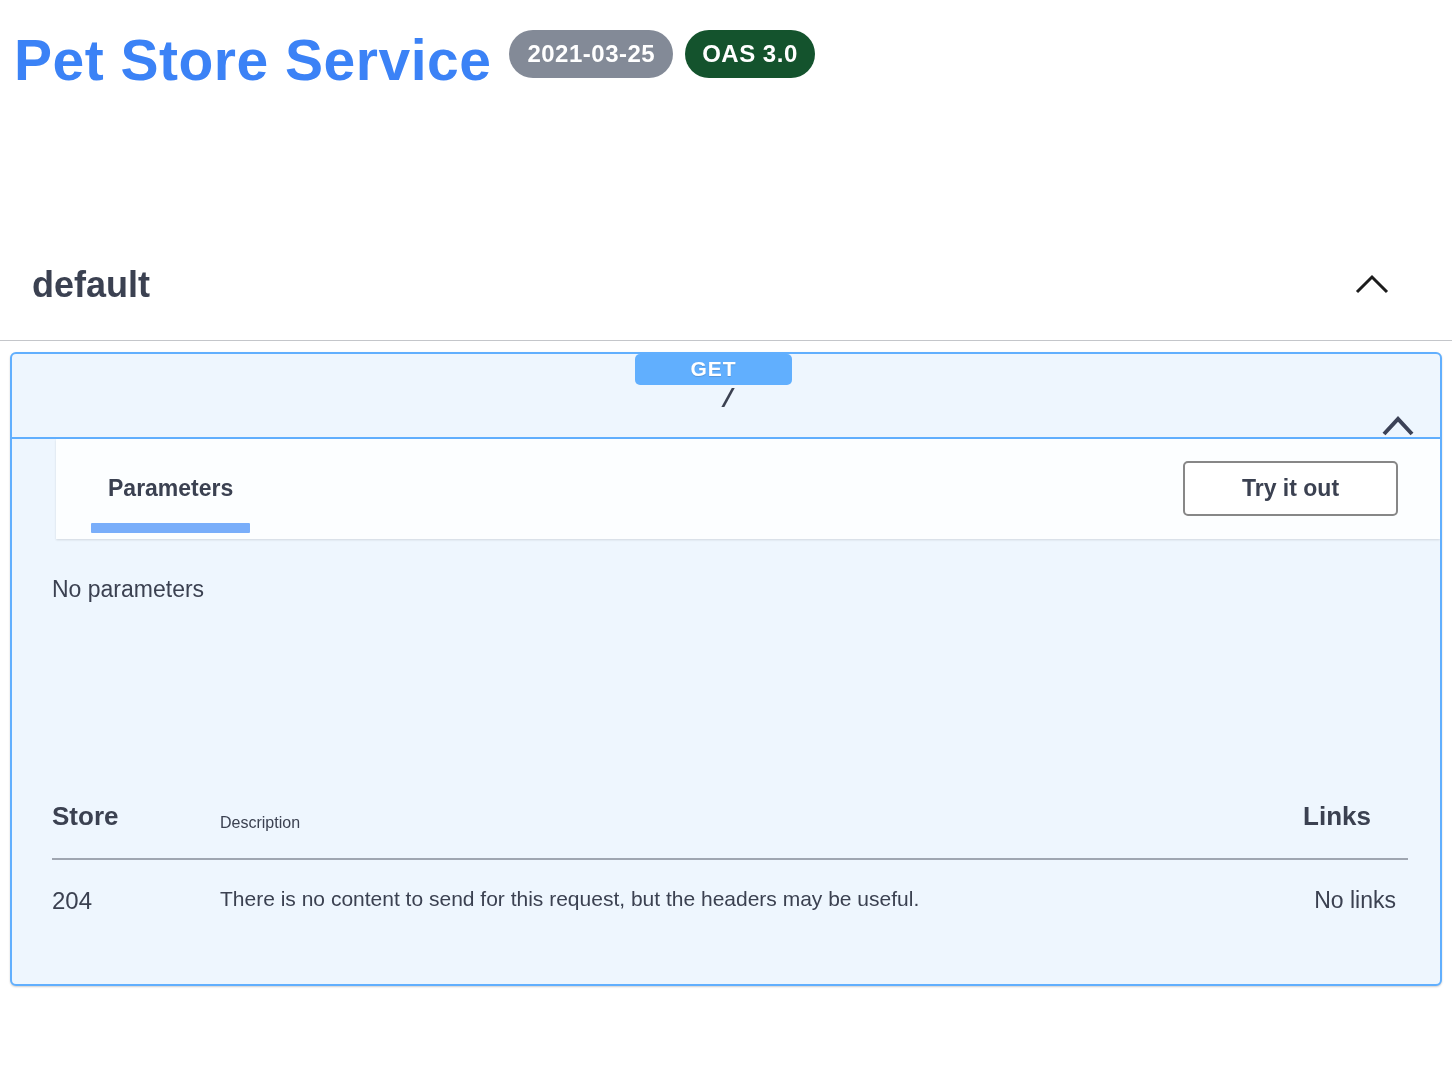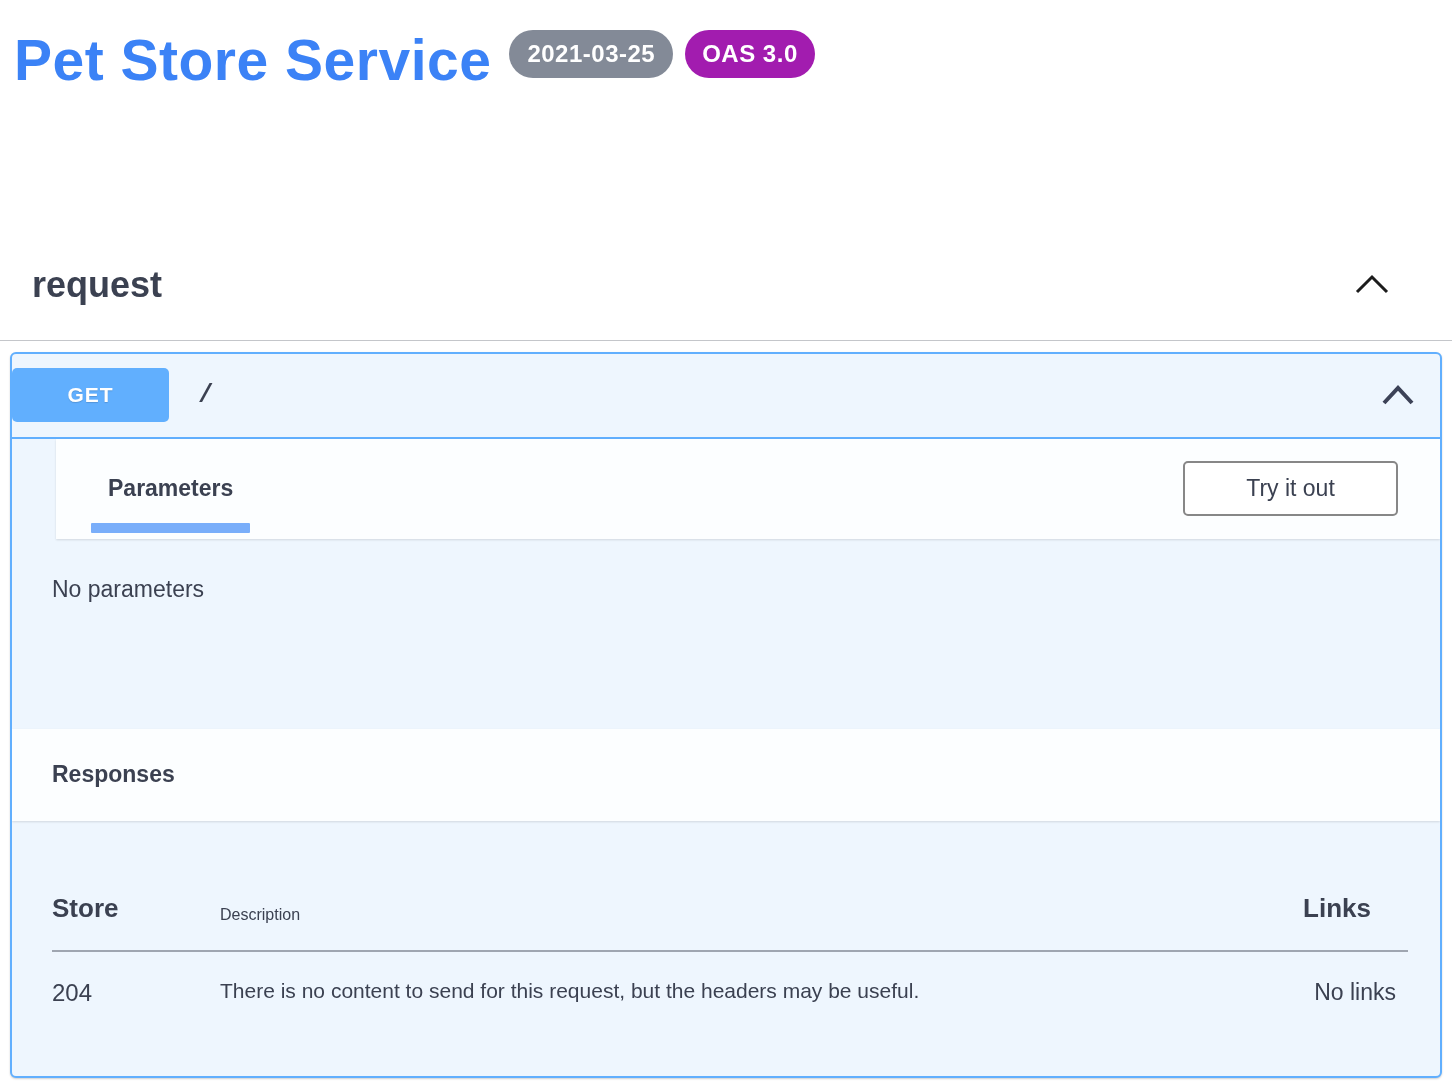--- a/index.html
+++ b/index.html
@@ -19,21 +19,21 @@
     color: #3b82f6; letter-spacing: 0.5px;
   }
   .badge {
     display: inline-flex; align-items: center; justify-content: center;
     vertical-align: top; margin-top: 2px;
     height: 48px; border-radius: 24px;
     color: #ffffff; font-size: 24px; font-weight: bold;
     letter-spacing: 0.5px;
   }
   .badge.version { background: #838a97; padding: 0 18px; margin-left: 18px; }
-  .badge.oas { background: #a21caf; padding: 0 17px; margin-left: 12px; }
+  .badge.oas { background: #14532d; padding: 0 17px; margin-left: 12px; }
 
   
   .tag-header {
     margin-top: 167px;
     padding: 0 62px 0 32px;
     display: flex; align-items: center; justify-content: space-between;
     cursor: pointer;
   }
   .tag-name { font-size: 36px; font-weight: bold; line-height: 47px; color: #3b4151; }
   .tag-divider {
@@ -50,20 +50,21 @@
     background: #eef6fe;
     box-shadow: 0 1px 2px rgba(0,0,0,.19);
     overflow: hidden;
   }
   .opblock-summary {
     height: 85px;
     display: flex; align-items: center;
     padding: 0 25px 0 0;
     border-bottom: 2px solid #61affe;
     cursor: pointer;
+    flex-direction: column;
   }
   .method-badge {
     width: 157px; height: 54px;
     background: #61affe; border-radius: 5px;
     color: #ffffff; font-size: 21px; font-weight: bold; letter-spacing: 1px;
     display: flex; align-items: center; justify-content: center;
     text-shadow: 0 1px 1px rgba(0,0,0,.15);
   }
   .op-path {
     margin-left: 29px;
@@ -93,21 +94,21 @@
   .tab-label { font-size: 23px; font-weight: bold; color: #3b4151; }
   .tab-underline {
     position: absolute; left: 0; right: 0; bottom: 6px;
     height: 10px; background: #79aefa; border-radius: 1px;
   }
   .try-out-btn {
     width: 215px; height: 55px;
     background: #ffffff;
     border: 2px solid #878787; border-radius: 5px;
     font-family: "Liberation Sans", sans-serif;
-    font-size: 23px; font-weight: normal; color: #3b4151;
+    font-size: 23px; font-weight: bold; color: #3b4151;
     cursor: pointer;
   }
 
   .no-params-section {
     height: 190px;
     padding: 37px 0 0 40px;
   }
   .no-params-text { font-size: 23px; color: #3b4151; }
 
   .responses-header {
@@ -136,21 +137,21 @@
   svg.chevron { display: block; }
 </style>
 </head>
 <body>
 
 <div class="info">
   <span class="api-title">Pet Store Service</span><span class="badge version">2021-03-25</span><span class="badge oas">OAS 3.0</span>
 </div>
 
 <div class="tag-header">
-  <span class="tag-name">request</span>
+  <span class="tag-name">default</span>
   <span>
     <svg class="chevron" width="36" height="24" viewBox="0 0 36 24">
       <polyline points="3,20 18,5 33,20" fill="none" stroke="#1c1c1c" stroke-width="3"></polyline>
     </svg>
   </span>
 </div>
 <div class="tag-divider"></div>
 
 <div class="opblock">
 
@@ -169,23 +170,20 @@
       <span class="tab-label">Parameters</span>
       <span class="tab-underline"></span>
     </div>
     <button class="try-out-btn">Try it out</button>
   </div>
 
   <div class="no-params-section">
     <span class="no-params-text">No parameters</span>
   </div>
 
-  <div class="opblock-section-header responses-header">
-    <span class="responses-title">Responses</span>
-  </div>
 
   <div class="responses-area">
     <table class="responses-table">
       <thead>
         <tr>
           <td class="col-code-h">Store</td>
           <td class="col-desc-h">Description</td>
           <td class="col-links-h">Links</td>
         </tr>
       </thead>

